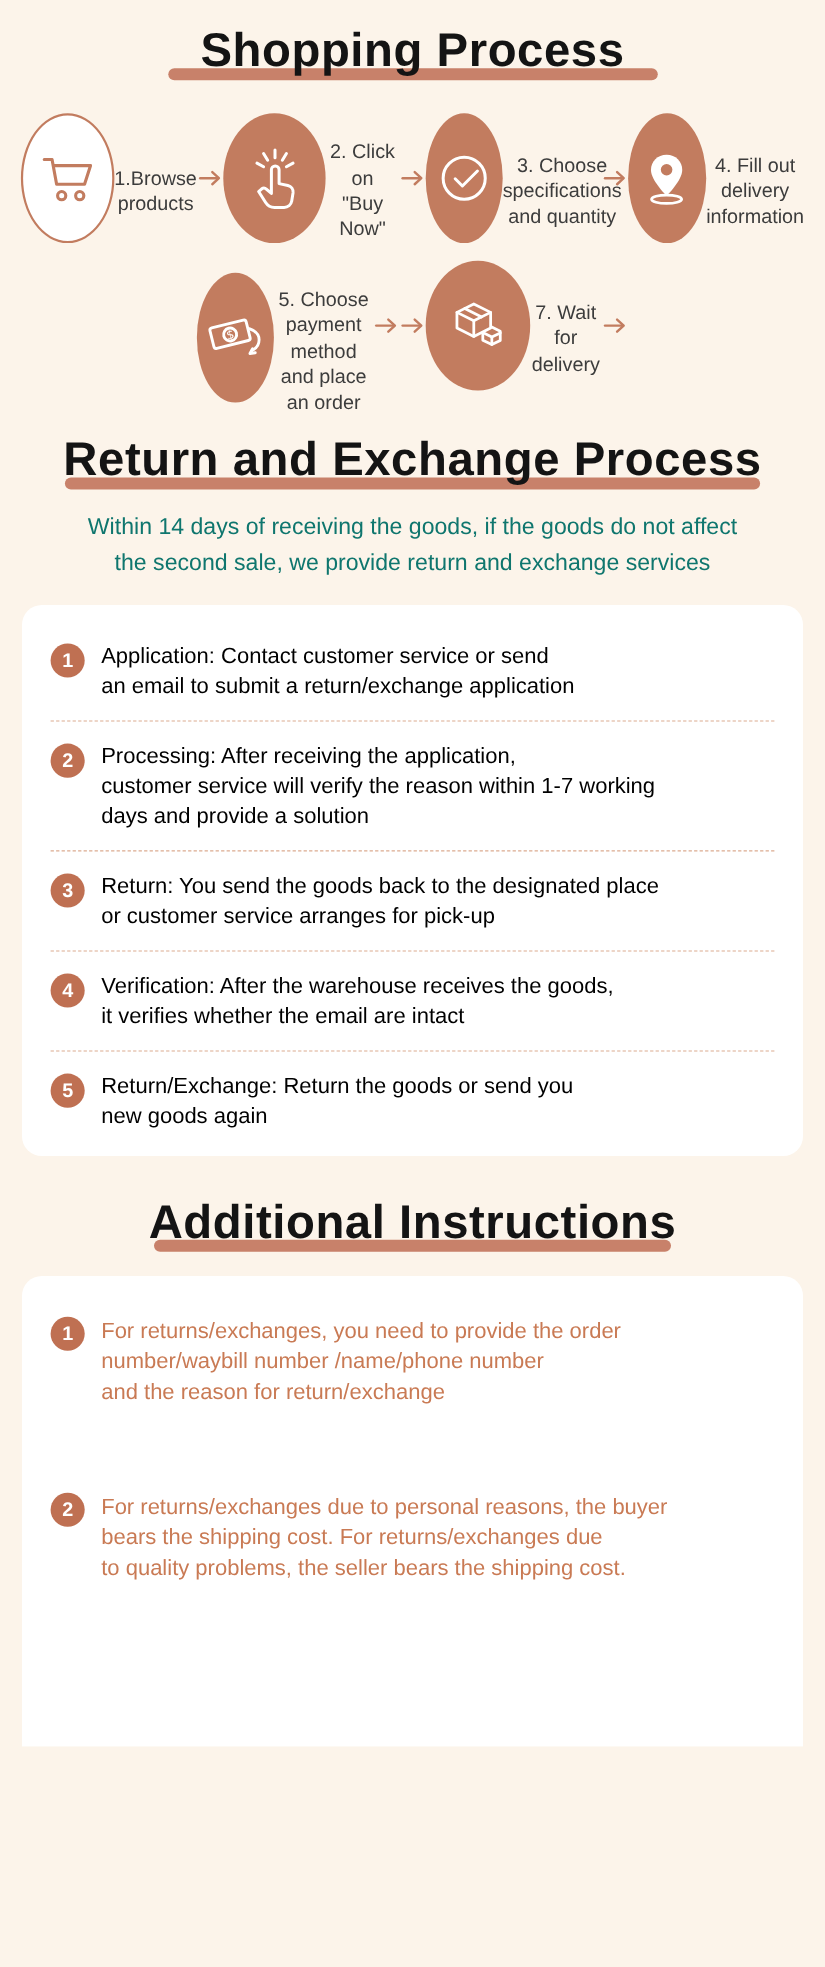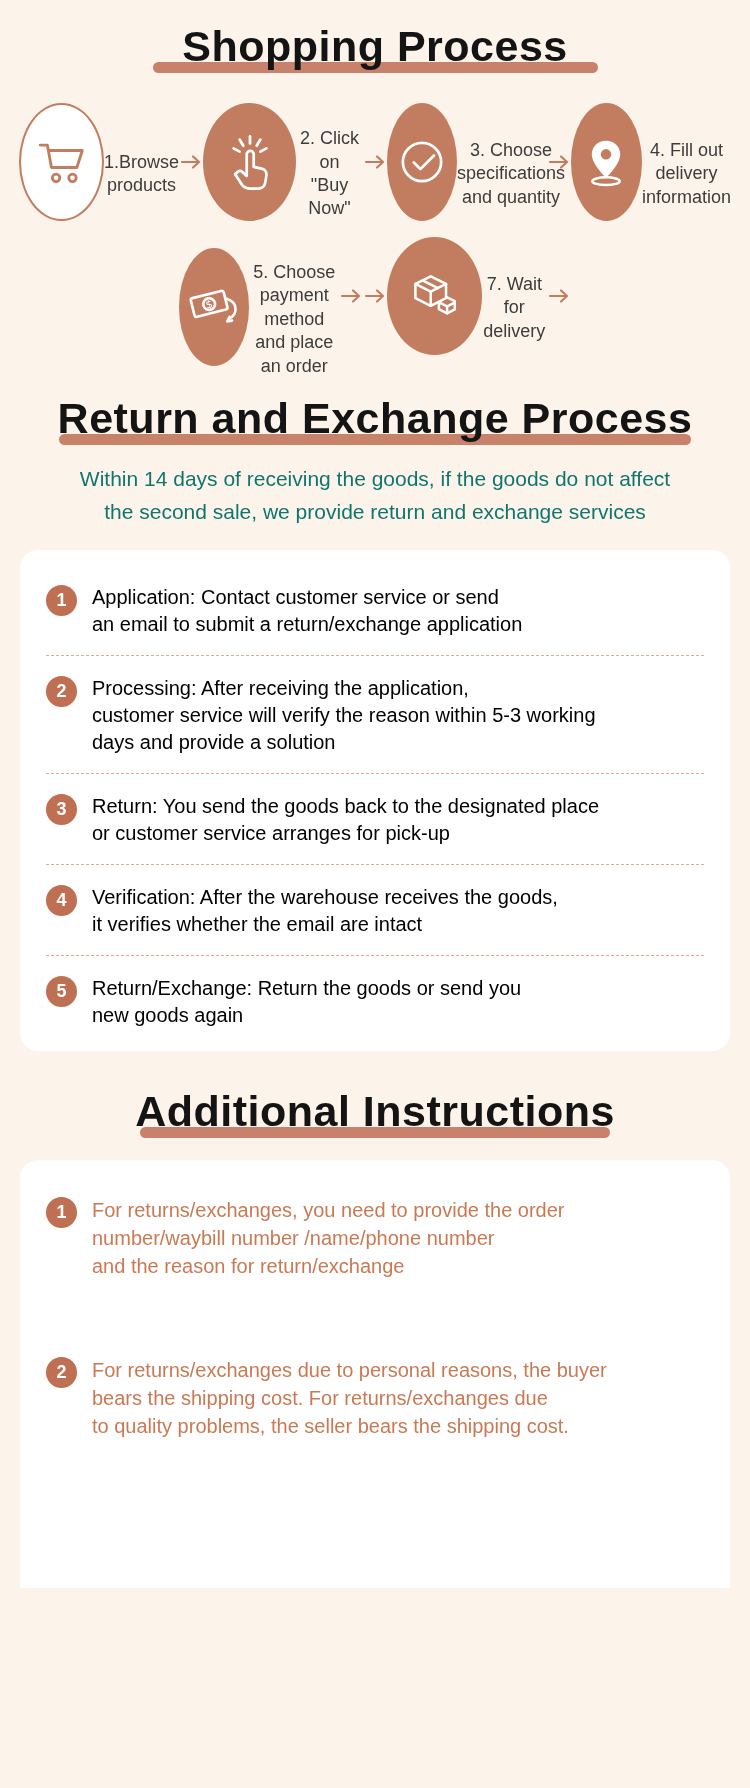--- a/index.html
+++ b/index.html
@@ -197,21 +197,21 @@
     <div class="r-step">
       <div class="num-badge">1</div>
       <div class="r-text">Application: Contact customer service or send
 an email to submit a return/exchange application</div>
     </div>
     <div class="divider"></div>
 
     <div class="r-step">
       <div class="num-badge">2</div>
       <div class="r-text">Processing: After receiving the application,
-customer service will verify the reason within 5-3 working
+customer service will verify the reason within 1-7 working
 days and provide a solution</div>
     </div>
     <div class="divider"></div>
 
     <div class="r-step">
       <div class="num-badge">3</div>
       <div class="r-text">Return: You send the goods back to the designated place
 or customer service arranges for pick-up</div>
     </div>
     <div class="divider"></div>

